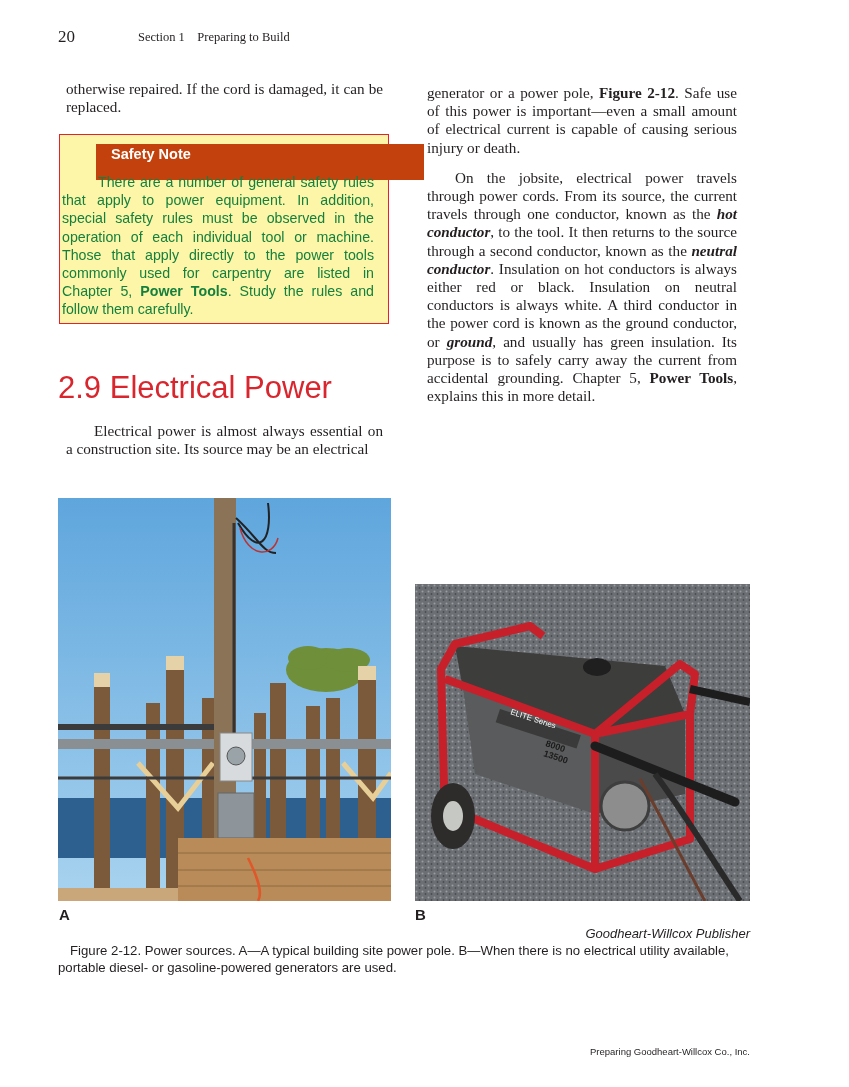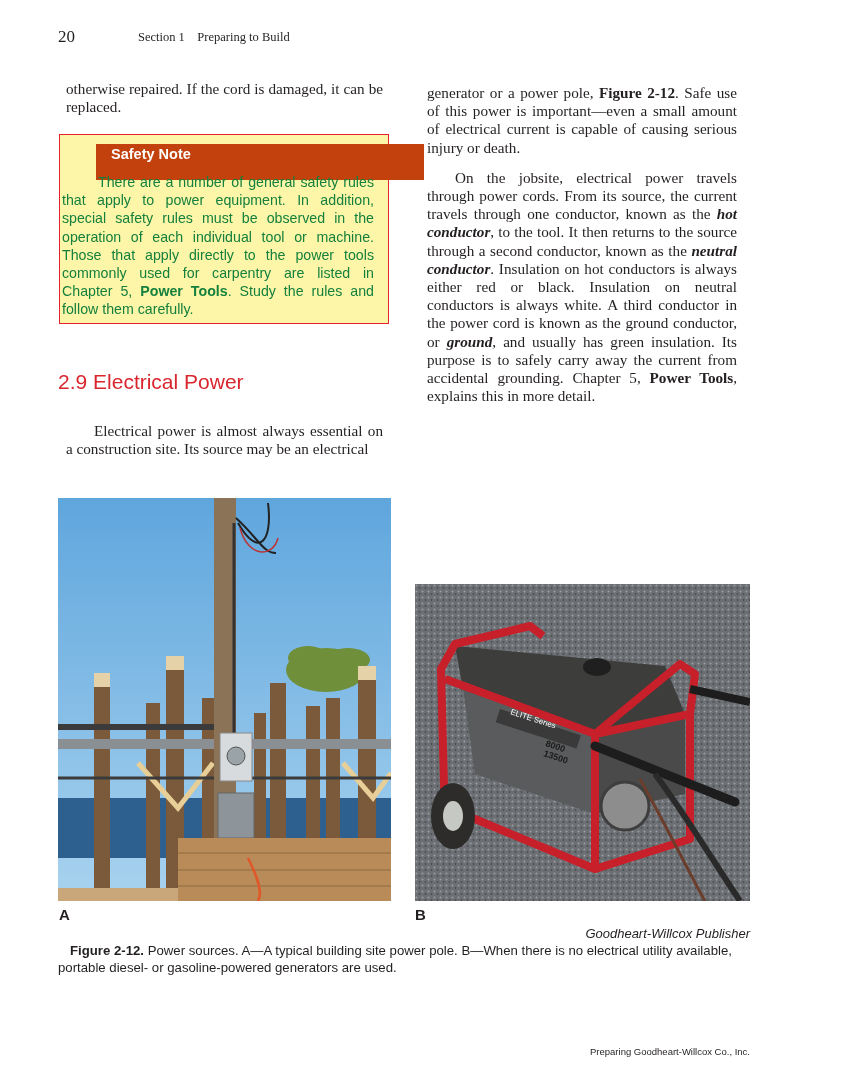--- a/index.html
+++ b/index.html
@@ -16,33 +16,33 @@
   #left-top { position: absolute; left: 58px; top: 72px; width: 333px; }
 
   #safety-box { position: absolute; left: 59px; top: 134px; width: 330px; height: 190px;
                 background: #fdf6a8; border: 1.5px solid #e3222b; box-sizing: border-box; }
   #safety-header { position: absolute; left: 0; top: 9px; width: 100%; height: 36px;
                    background: #c2410c; color: #fff; font-weight: bold; font-size: 14.5px;
                    line-height: 20px; padding-left: 15px; box-sizing: border-box; margin-left: 36px; }
   #safety-body { position: absolute; left: 2px; top: 38px; width: 312px; font-size: 14.2px;
                  line-height: 18.2px; text-align: justify; text-indent: 36px; color: #15803d; }
 
-  #section-title { position: absolute; left: 58px; top: 370px; font-size: 21px; color: #d9262e; margin: 0; font-weight: normal; }
+  #section-title { position: absolute; left: 58px; top: 370px; font-size: 31px; color: #d9262e; margin: 0; font-weight: normal; }
   #left-bottom { position: absolute; left: 58px; top: 414px; width: 333px; }
 
   #right-col { position: absolute; left: 415px; top: 72px; width: 334px; }
   .right-para { font-size: 15.2px; line-height: 18.2px; text-align: justify; margin: 12px; }
 
   #photo-a { position: absolute; left: 58px; top: 498px; width: 333px; height: 403px; overflow: hidden; }
   #photo-b { position: absolute; left: 415px; top: 584px; width: 335px; height: 317px; overflow: hidden; }
 
   .fig-label { position: absolute; font-weight: bold; font-size: 15px; top: 906px; }
   #credit { position: absolute; right: 99px; top: 926px; font-size: 13px; font-style: italic; }
   #caption { position: absolute; left: 58px; top: 942px; width: 692px; font-size: 13.2px; line-height: 17px; }
-  #caption b { font-weight: bold; padding-left: 12px; }
+  #caption b { font-weight: normal; padding-left: 12px; }
   #copyright { position: absolute; right: 99px; top: 1046px; font-size: 9.5px; }
 </style>
 </head>
 <body>
 
 <div id="page-number" class="serif">20</div>
 <div id="running-head" class="serif" style="white-space:pre">Section 1    Preparing to Build</div>
 
 <div id="left-top" class="serif">
   <p class="para">otherwise repaired. If the cord is damaged, it can be replaced.</p>

